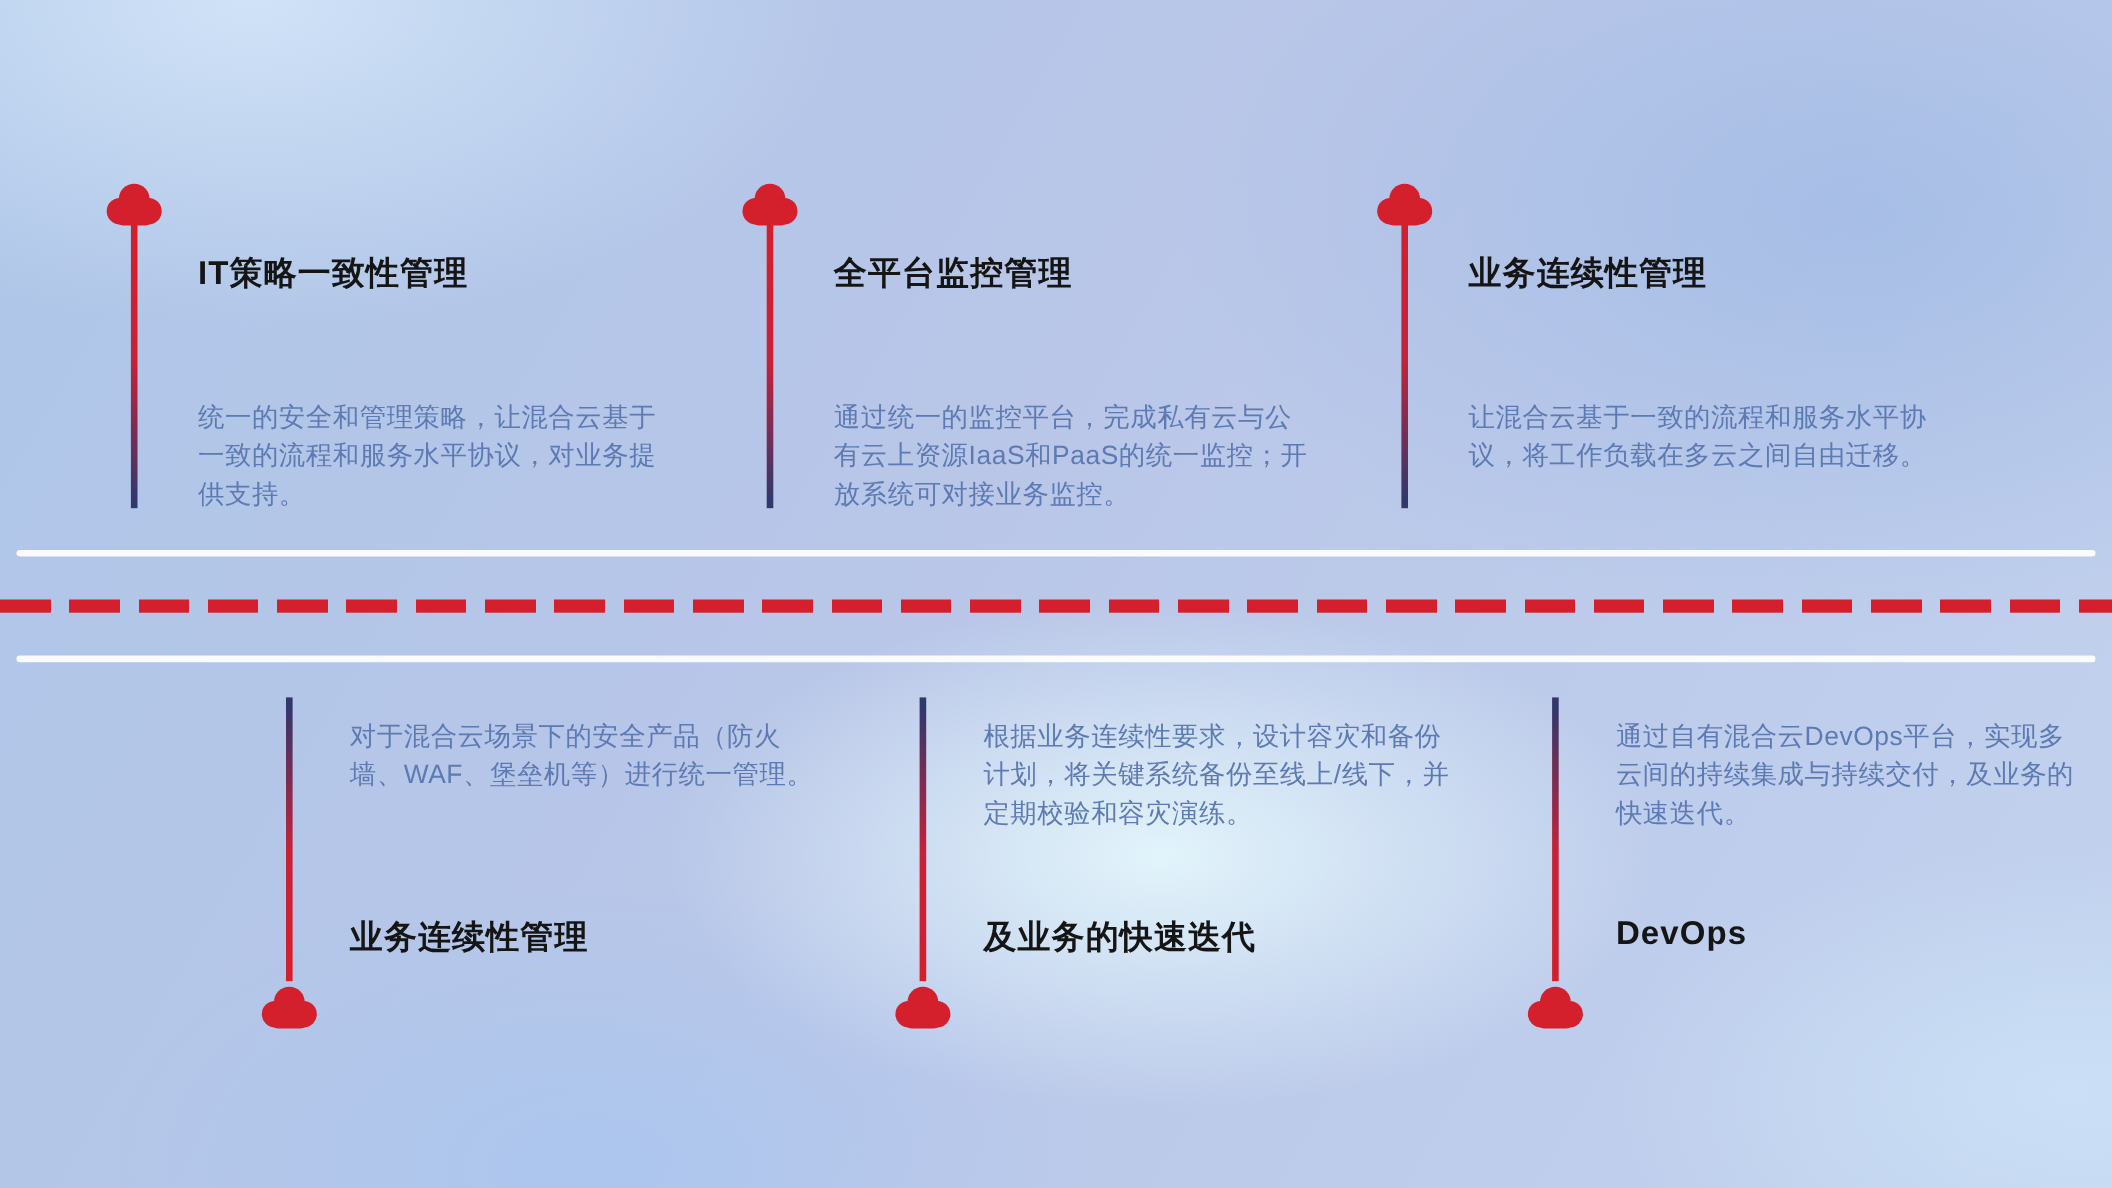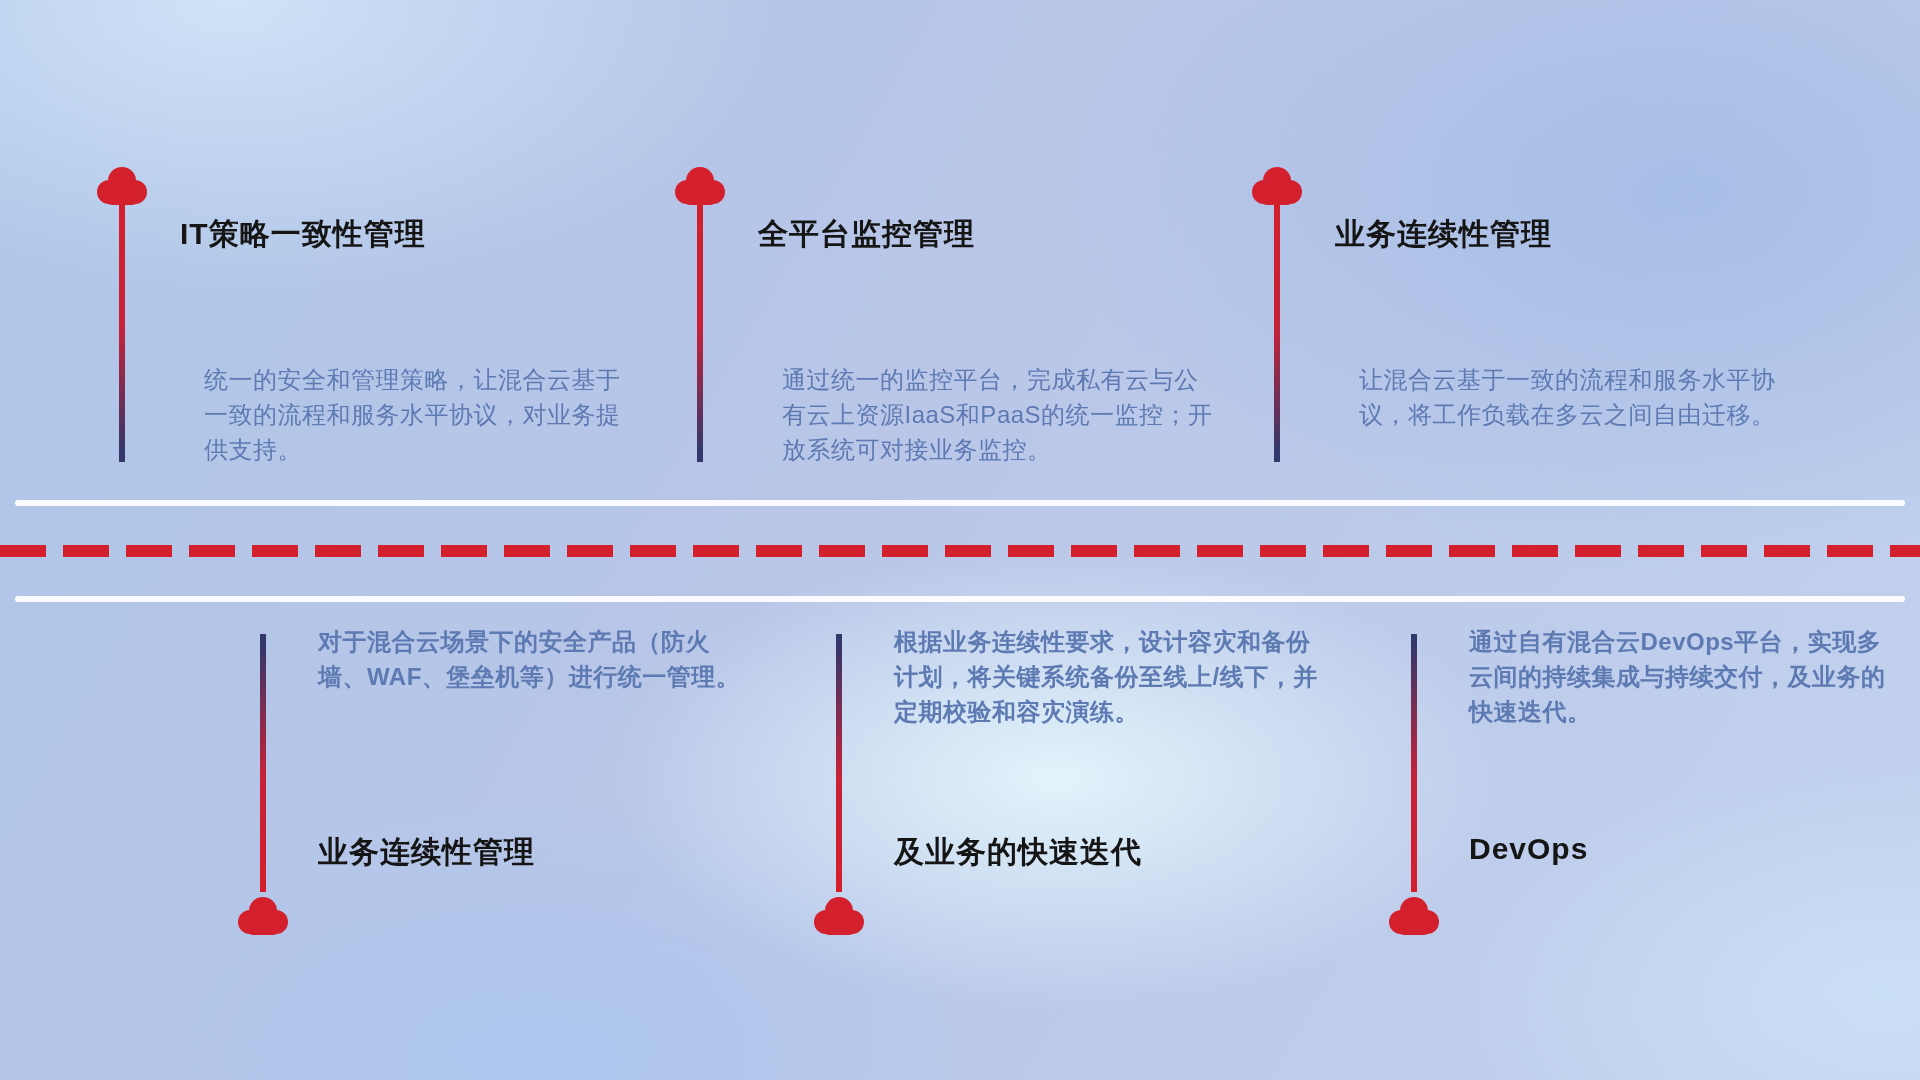--- a/index.html
+++ b/index.html
@@ -67,29 +67,29 @@
     line-height: 1.46;
     width: 432px;
     letter-spacing: 0.5px;
   }
 
   .top .cloud { top: 166px; left: calc(var(--cx) - 28px); }
   .top .stem  {
     top: 204px; left: calc(var(--cx) - 3px);
     background: linear-gradient(to bottom, #d41f2c 0%, #c62238 48%, #33376b 96%);
   }
-  .top .title { top: 214px; left: calc(var(--cx) + 58px); }
-  .top .desc  { top: 362px; left: calc(var(--cx) + 58px); margin-left: 24px; }
+  .top .title { top: 228px; left: calc(var(--cx) + 58px); }
+  .top .desc  { top: 362px; left: calc(var(--cx) + 58px); }
 
   .bottom .stem  {
     top: 634px; left: calc(var(--cx) - 3px);
     background: linear-gradient(to bottom, #33376b 4%, #c62238 55%, #d41f2c 100%);
   }
   .bottom .cloud { top: 896px; left: calc(var(--cx) - 28px); }
-  .bottom .desc  { top: 624px; left: calc(var(--cx) + 55px); font-weight: bold; }
+  .bottom .desc  { top: 652px; left: calc(var(--cx) + 55px); }
   .bottom .title { top: 832px; left: calc(var(--cx) + 55px); }
 </style>
 </head>
 <body>
 
 <div class="canvas">
 
   <div class="line-solid line-top"></div>
   <div class="line-dashed"></div>
   <div class="line-solid line-bottom"></div>

